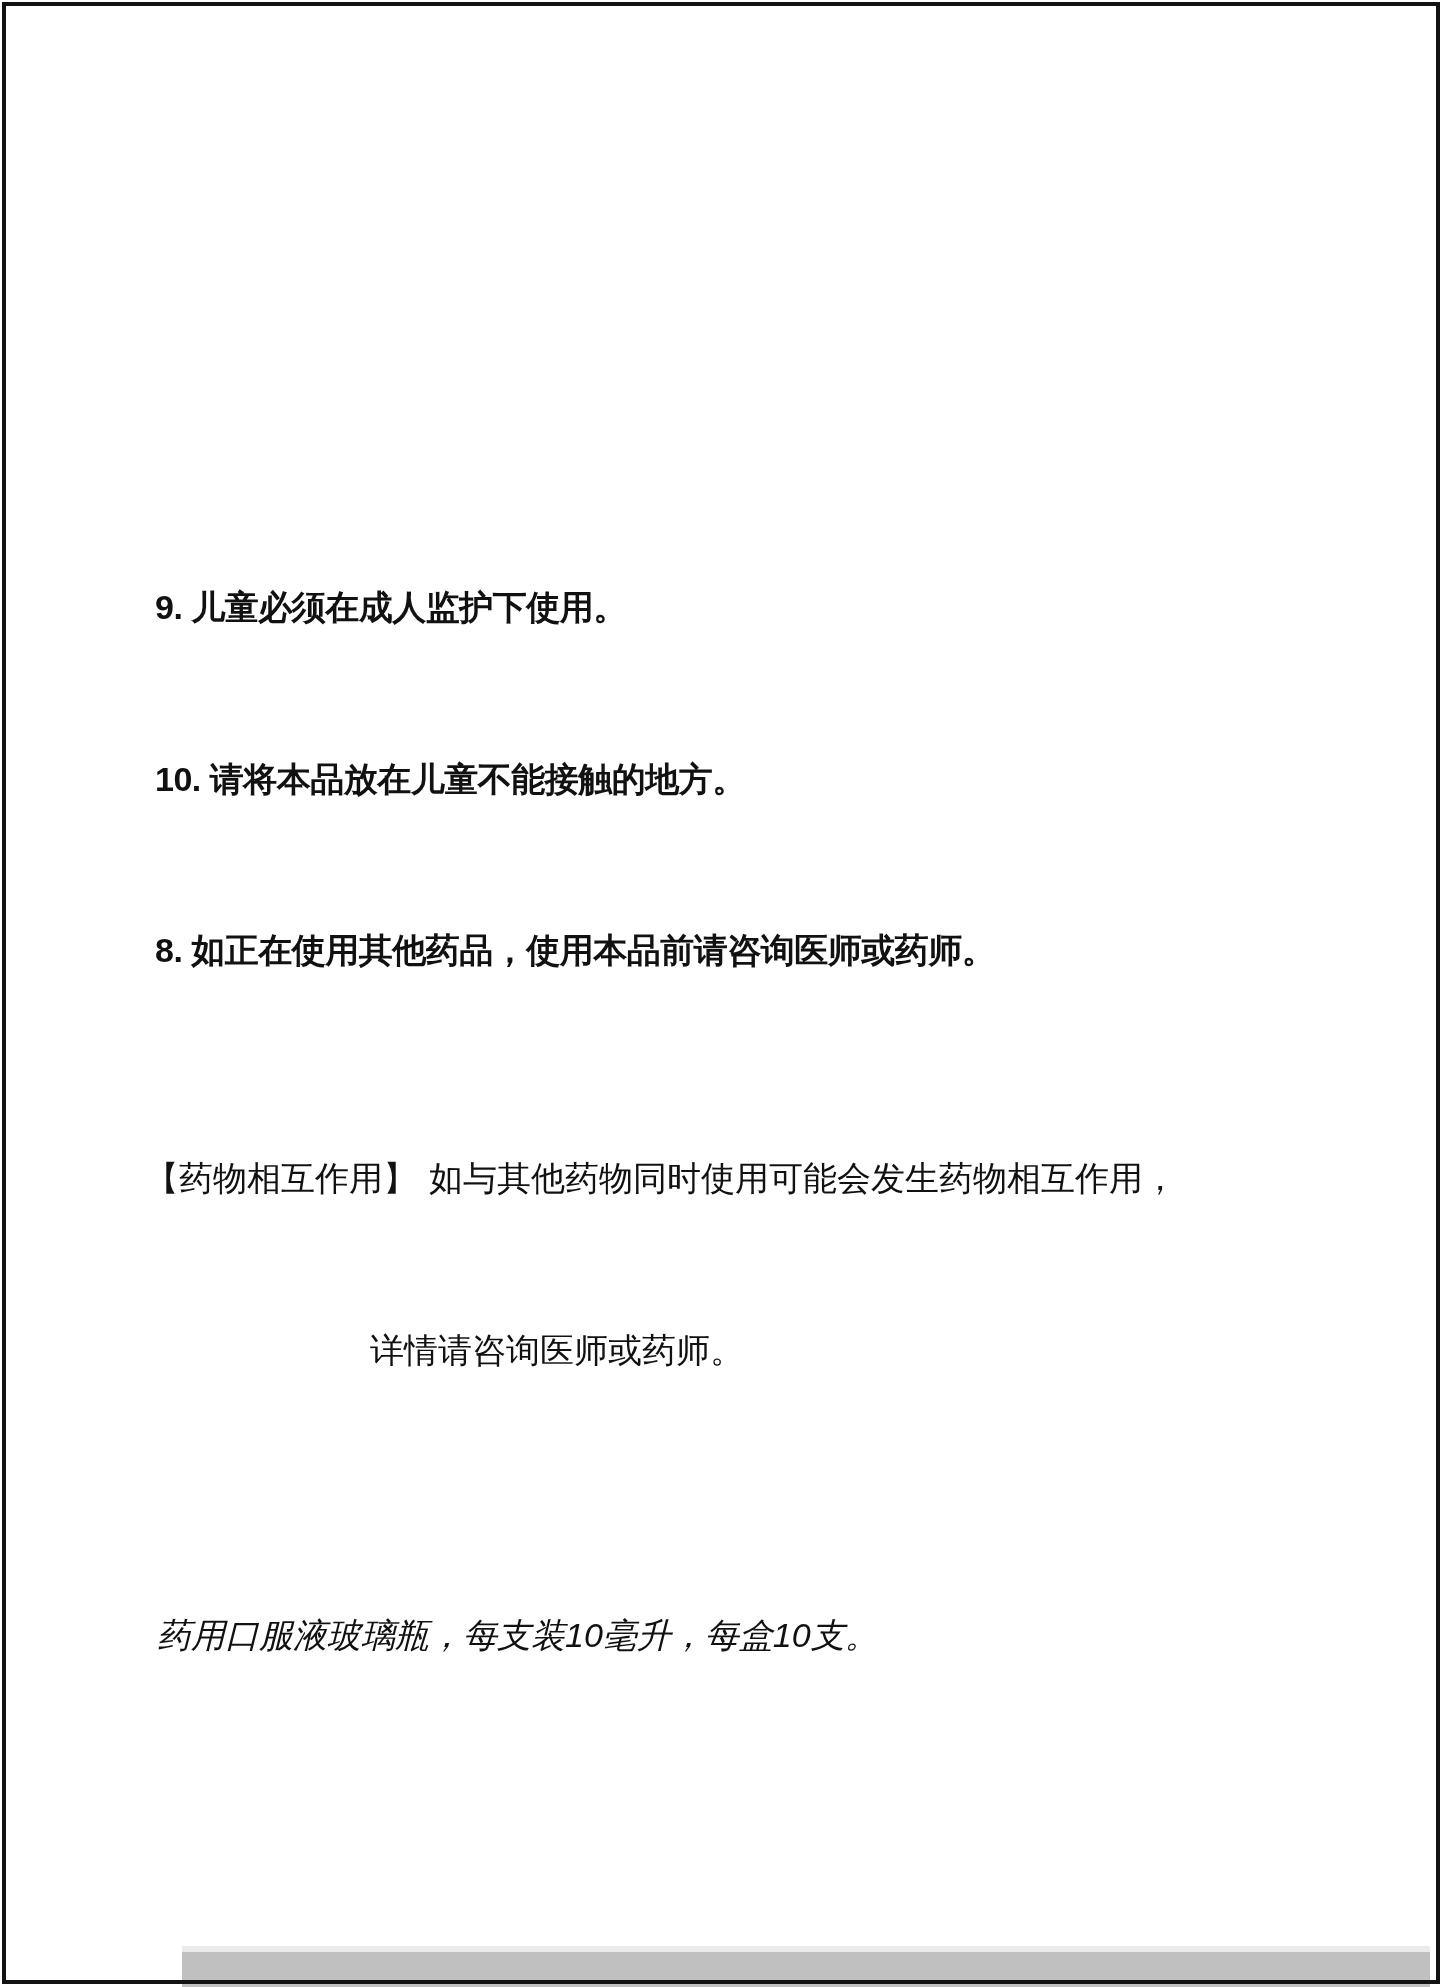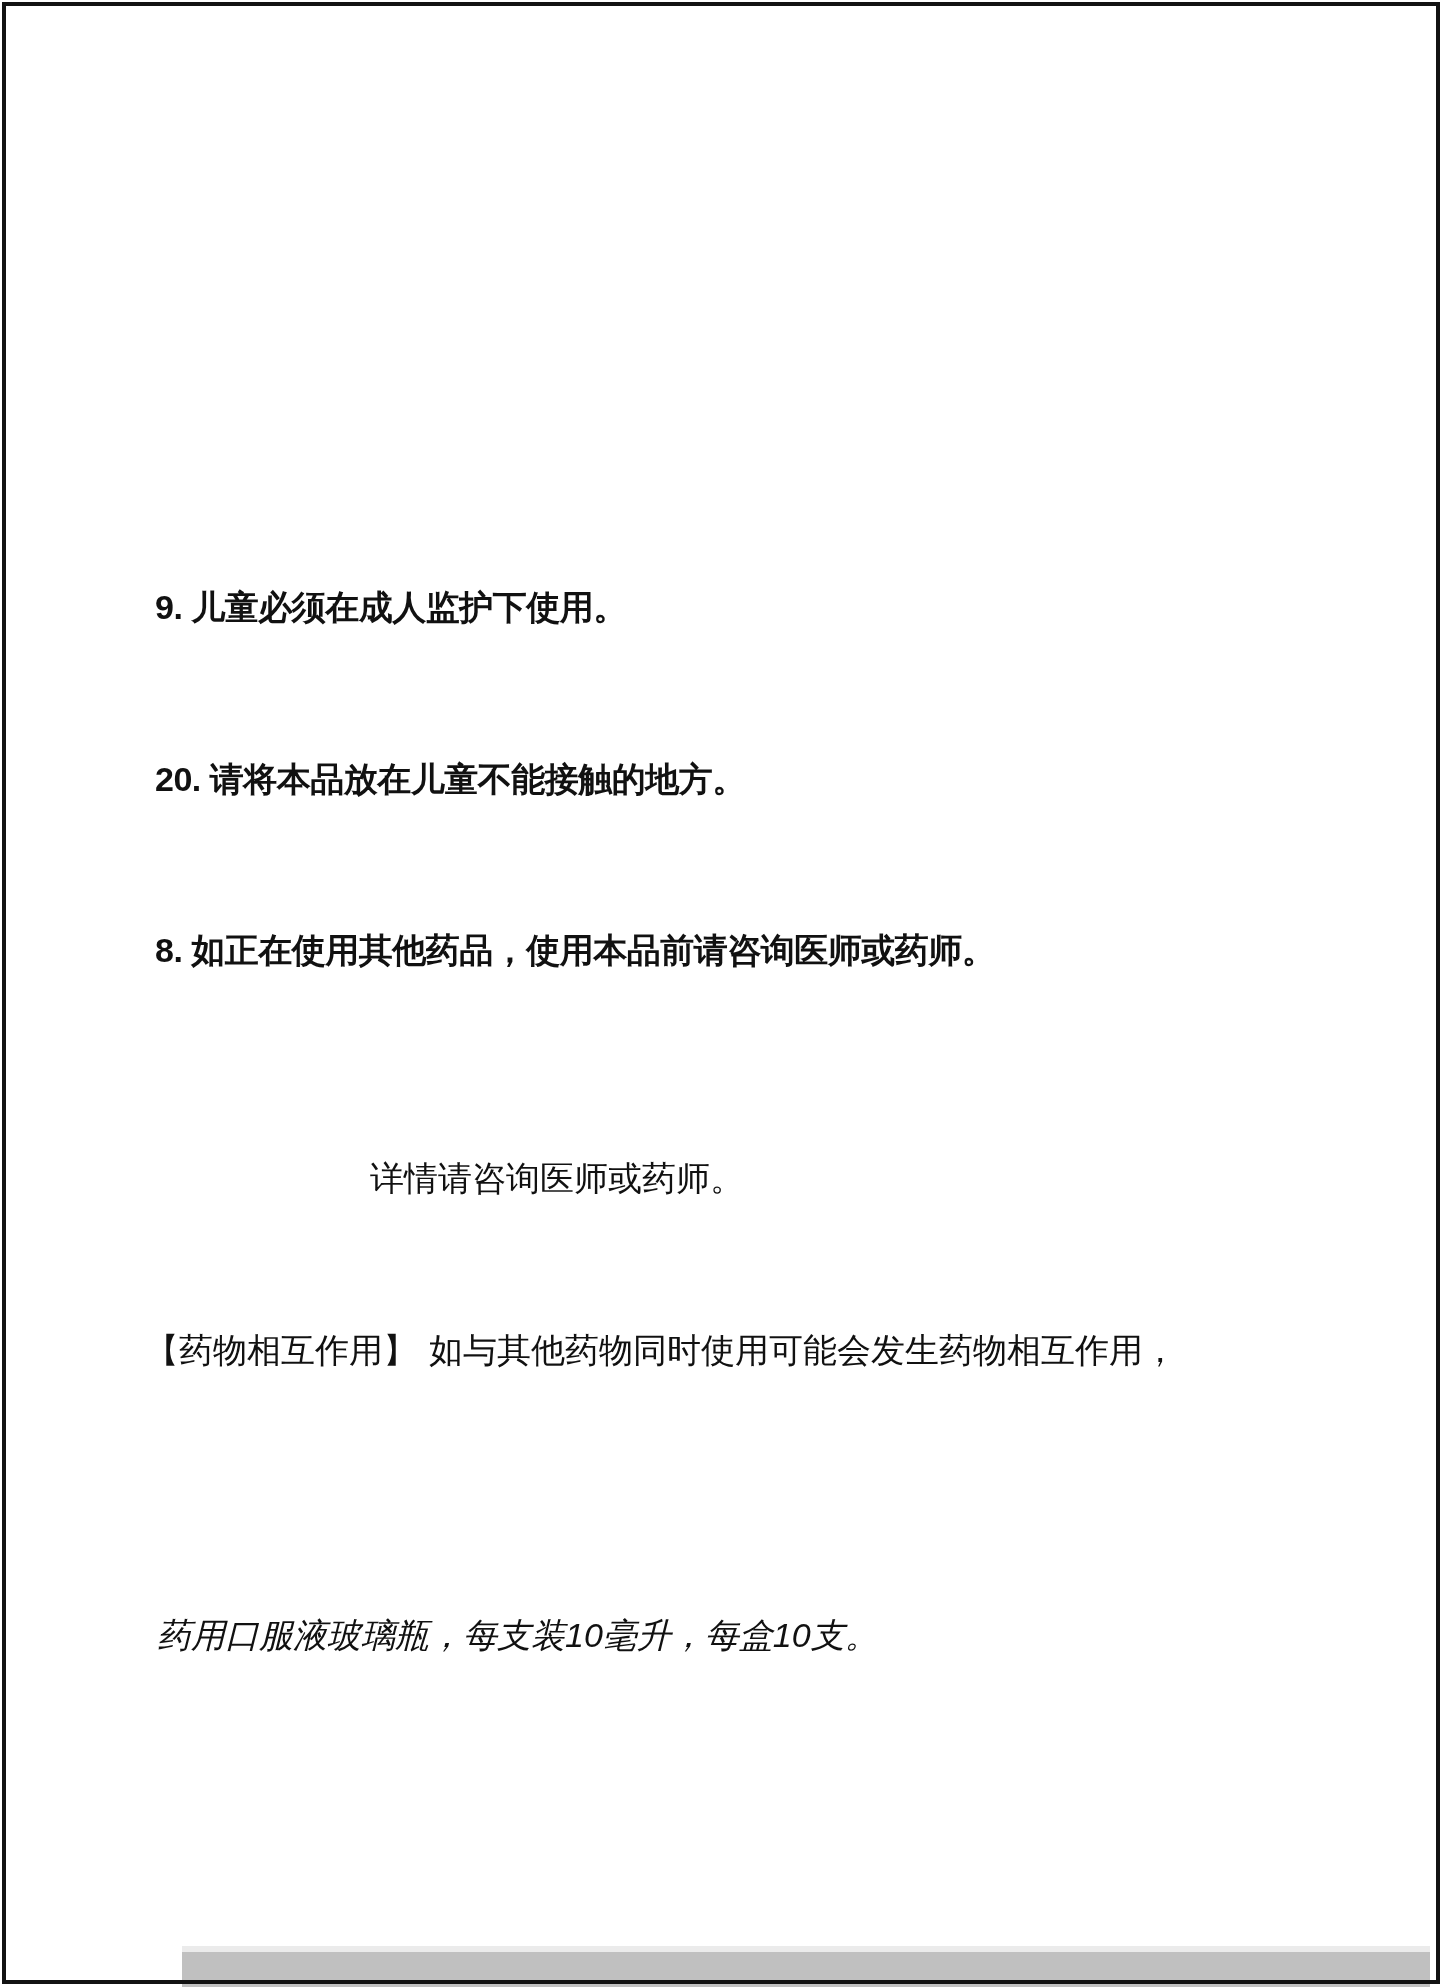--- a/index.html
+++ b/index.html
@@ -53,28 +53,28 @@
     z-index: 2;
   }
 </style>
 </head>
 <body>
 
 <div class="page">
   <div class="doc">
 
     <div class="line bold ind10">9. 儿童必须在成人监护下使用。</div>
-    <div class="line bold ind10">20. 请将本品放在儿童不能接触的地方。</div>
+    <div class="line bold ind10">10. 请将本品放在儿童不能接触的地方。</div>
     <div class="line bold ind10">8. 如正在使用其他药品，使用本品前请咨询医师或药师。</div>
 
-    <div class="line ind225">详情请咨询医师或药师。</div>
     <div class="line">
       <span class="label">【药物相互作用】</span>
       <span class="value" style="padding-left: 12px;">如与其他药物同时使用可能会发生药物相互作用，</span>
     </div>
+    <div class="line ind225">详情请咨询医师或药师。</div>
 
 
     <div class="line">
       <span class="value" style="padding-left: 12px; font-style: italic;">药用口服液玻璃瓶，每支装10毫升，每盒10支。</span>
     </div>
 
     
 
     
     

